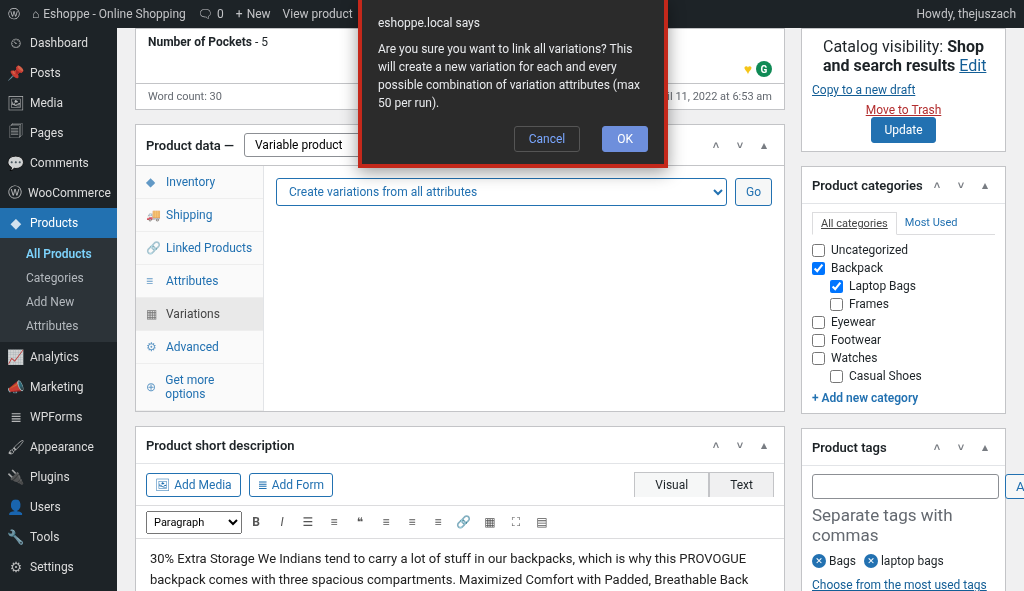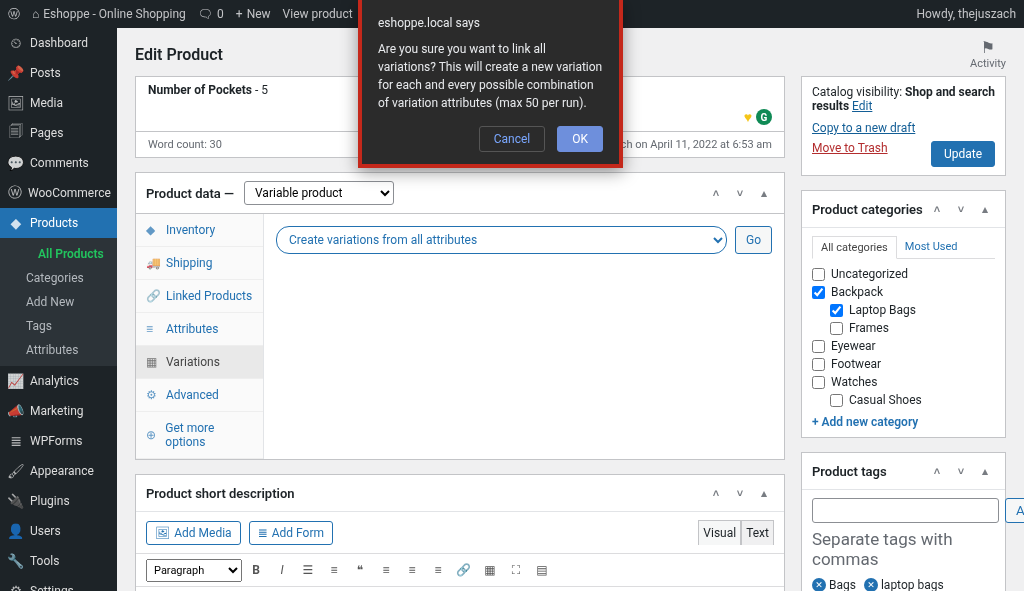--- a/index.html
+++ b/index.html
@@ -15,21 +15,21 @@
 
 .main { display: flex; flex: 1; overflow: hidden; }
 
 
 .sidebar { width: 117px; background: #1d2327; color: #f0f0f1; font-size: 12px; display: flex; flex-direction: column; }
 .menu-item { display: flex; align-items: center; padding: 7px 8px; gap: 6px; cursor: pointer; color: #ddd; }
 .menu-item.current { background: #2271b1; color: #fff; position: relative; }
 .menu-item.current::after { content:''; position:absolute; right:-7px; top:50%; transform:translateY(-50%); border:7px solid transparent; border-right-color:#f0f0f1; }
 .submenu { background: #2c3338; padding: 4px 0; }
 .submenu-item { padding: 5px 8px 5px 26px; cursor: pointer; color: #b4b9be; }
-.submenu-item.current { color: #22c55e; font-weight: 600; margin-left: 12px; }
+.submenu-item.current { color: #7dd3fc; font-weight: 600; }
 .dashicon { width: 16px; height: 16px; display: inline-flex; align-items: center; justify-content: center; font-size: 14px; opacity: .8; }
 
 
 .content { flex: 1; padding: 0 18px 18px 18px; overflow-y: auto; position: relative; }
 
 
 .title-row { display: flex; justify-content: space-between; align-items: center; padding: 10px 0 6px; }
 .title-row h1 { font-size: 16px; font-weight: 600; }
 .activity-box { text-align: center; color:#646970; cursor:pointer; font-size:11px;}
 .activity-box .flag { font-size:16px; }
@@ -57,63 +57,63 @@
 .pd-header { display:flex; align-items:center; gap:10px; padding:8px 10px; border:1px solid #c3c4c7; border-bottom:none; background:#fff; font-size:13px; font-weight:600;}
 .pd-header select { font-size:12px; padding:3px 6px; width:150px; background:#fff; border:1px solid #8c8f94; border-radius:3px;}
 .pd-header .handle-actions{ margin-left:auto;}
 .pd-body { display:flex; border:1px solid #c3c4c7; background:#fff; margin-bottom:14px; }
 .pd-tabs { width:128px; border-right:1px solid #e2e4e7; background:#fafafa; }
 .pd-tab { display:flex; align-items:center; gap:6px; padding:9px 10px; font-size:12px; color:#2271b1; cursor:pointer; border-bottom:1px solid #eee; }
 .pd-tab.active { background:#e9e9e9; color:#444; }
 .pd-tab .ticon { width:14px; opacity:.7; }
 .pd-content { flex:1; padding:12px; }
 .var-row { display:flex; gap:8px; }
-.var-row select { flex:1; border:1px solid #2271b1; padding:5px 8px; background:#fff; color:#2271b1; border-radius:13px; font-size:12px;}
+.var-row select { flex:1; border:1px solid #2271b1; padding:5px 8px; background:#fff; color:#2271b1; border-radius:3px; font-size:12px;}
 .go-btn { border:1px solid #2271b1; background:#f6f7f7; color:#2271b1; padding:4px 10px; border-radius:3px; cursor:pointer; font-size:12px;}
 
 
 .editor-toolbar { display:flex; gap:8px; padding:8px 10px; align-items:center;}
 .media-btn { border:1px solid #2271b1; color:#2271b1; background:#fff; padding:4px 8px; border-radius:3px; font-size:12px; cursor:pointer; display:flex; gap:4px; align-items:center;}
 .ed-tabs { margin-left:auto; display:flex;}
-.ed-tab { border:1px solid #c3c4c7; border-bottom:none; padding:5px 4px; font-size:12px; background:#f0f0f1; cursor:pointer;}
+.ed-tab { border:1px solid #c3c4c7; border-bottom:none; padding:5px 20px; font-size:12px; background:#f0f0f1; cursor:pointer;}
 .ed-tab.active { background:#f6f7f7; }
 .tinymce-bar { border-top:1px solid #dcdcde; border-bottom:1px solid #dcdcde; background:#fff; padding:4px 10px; display:flex; gap:2px; align-items:center;}
 .tinymce-bar select { font-size:11px; padding:3px; width:96px;}
 .tb-btn { width:24px;height:24px;display:flex;align-items:center;justify-content:center;cursor:pointer;font-size:12px;color:#555; border-radius:2px;}
 .ed-content { padding:10px 14px; font-size:13px; line-height:1.6; color:#222; }
 
 
 .side-link { color:#135e96; text-decoration:underline; cursor:pointer; }
 .red-link { color:#b32d2e; text-decoration:underline; cursor:pointer; }
 .update-btn { background:#2271b1;border:1px solid #2271b1;color:#fff;padding:5px 12px;border-radius:3px;cursor:pointer;font-size:12px;}
 .cat-list { font-size:12px; }
 .cat-tabs { display:flex; border-bottom:1px solid #dcdcde; margin-bottom:6px;}
 .cat-tab { padding:4px 8px; font-size:11px; cursor:pointer; color:#2271b1;}
-.cat-tab.active { border:1px solid #dcdcde; border-bottom-color:#fff; background:#fff; color:#444; margin-bottom:-1px;}
+.cat-tab.active { border:1px solid #dcdcde; border-bottom-color:#fff; background:#fff; color:#444; margin-bottom:-1px;text-decoration:underline;}
 .cat-item { display:flex; gap:6px; align-items:center; padding:2px 0;}
 .cat-item input { margin:0; }
 .cat-child { margin-left:18px; }
 .add-cat { color:#2271b1; cursor:pointer; font-size:12px; font-weight:600; margin-top:6px; display:inline-block;}
 .tag-input-row { display:flex; gap:6px; margin-bottom:6px;}
 .tag-input-row input { flex:1; padding:4px; border:1px solid #8c8f94; border-radius:3px;}
 .tag-input-row button { border:1px solid #2271b1; color:#2271b1; background:#f6f7f7; padding:3px 10px; border-radius:3px; cursor:pointer;}
 .tag-chip { display:inline-flex; align-items:center; gap:3px; margin-right:8px; font-size:12px; }
 .tag-chip .x { background:#2271b1; color:#fff; width:14px;height:14px;border-radius:50%;display:flex;align-items:center;justify-content:center;font-size:9px;cursor:pointer;}
 .tag-hint { font-size:17px; color:#646970; margin:4px 0 8px;}
 
 
-.modal { position:absolute; top:0; left:358px; width:265px; background:#2b2b2b; color:#e8eaed; border:4px solid #c4281b; border-top:none; padding:14px 16px 12px; z-index:999; font-size:12px; line-height:1.5; box-shadow:0 4px 16px rgba(0,0,0,.4);}
+.modal { position:absolute; top:0; left:358px; width:310px; background:#2b2b2b; color:#e8eaed; border:4px solid #c4281b; border-top:none; padding:14px 16px 12px; z-index:999; font-size:12px; line-height:1.5; box-shadow:0 4px 16px rgba(0,0,0,.4);}
 .modal-origin { font-size:12px; margin-bottom:8px; }
 .modal-msg { margin-bottom:14px; }
-.modal-btns { display:flex; justify-content:flex-end; gap:12px;}
+.modal-btns { display:flex; justify-content:flex-end; gap:22px;}
 .m-btn { padding:5px 14px; border-radius:3px; font-size:12px; cursor:pointer; border:1px solid #555;}
 .m-cancel { background:transparent; color:#7aa7ff; }
 .m-ok { background:#6e8fdc; color:#fff; border-color:#6e8fdc;text-align:center;}
 
-.pub-row { display:flex; justify-content:space-between; align-items:flex-start; margin-top:6px;}
+.pub-row { display:flex; justify-content:space-between; align-items:center; margin-top:6px;flex-direction:column;}
 </style>
 </head>
 <body>
 
 <div id="app">
 
   <div class="admin-bar">
     <div class="admin-bar-left">
       <span class="ab-item">ⓦ</span>
       <span class="ab-item">
@@ -156,21 +156,20 @@
           <span>WooCommerce</span>
         </div>
       <div class="menu-item current">
           <span class="dashicon">◆</span>
           <span>Products</span>
         </div>
       <div class="submenu">
         <div class="submenu-item current">All Products</div>
         <div class="submenu-item">Categories</div>
         <div class="submenu-item">Add New</div>
-        <div class="submenu-item">Tags</div>
         <div class="submenu-item">Attributes</div>
       </div>
       <div class="menu-item">
           <span class="dashicon">📈</span>
           <span>Analytics</span>
         </div>
       <div class="menu-item">
           <span class="dashicon">📣</span>
           <span>Marketing</span>
         </div>
@@ -195,27 +194,20 @@
           <span>Tools</span>
         </div>
       <div class="menu-item">
           <span class="dashicon">⚙</span>
           <span>Settings</span>
         </div>
 
     </div>
 
     <div class="content">
-      <div class="title-row">
-        <h1>Edit Product</h1>
-        <div class="activity-box">
-          <div class="flag">⚑</div>
-          <div>Activity</div>
-        </div>
-      </div>
 
       <div class="cols">
         <div class="col-main">
           <div class="np-row">
             <div><b>Number of Pockets</b> - <span>5</span></div>
           </div>
           <div class="np-row" style="justify-content:flex-end; border-top:none;">
             <div class="heart-g">
               <span class="heart">♥</span>
               <span class="g">G</span>
@@ -316,21 +308,21 @@
               <span class="tb-btn">⛶</span>
               <span class="tb-btn">▤</span>
             </div>
             <div class="ed-content">30% Extra Storage We Indians tend to carry a lot of stuff in our backpacks, which is why this PROVOGUE backpack comes with three spacious compartments. Maximized Comfort with Padded, Breathable Back System Its adjustable shoulder straps with padded air mesh and back padding ensure long-lasting comfort while carrying this backpack. Durable Its high-quality fabric and seam strength</div>
           </div>
         </div>
 
         <div class="col-side">
           <div class="postbox">
             <div class="postbox-body">
-              <div style="font-size:12px;"><span>Catalog visibility:</span> <b>Shop and search results</b> <span class="side-link">Edit</span></div>
+              <div style="font-size:16px;margin-left:11px;"><span>Catalog visibility:</span> <b>Shop and search results</b> <span class="side-link">Edit</span></div>
               <div style="margin-top:8px;"><span class="side-link">Copy to a new draft</span></div>
               <div class="pub-row">
                 <span class="red-link">Move to Trash</span>
                 <button class="update-btn">Update</button>
               </div>
             </div>
           </div>
 
           <div class="postbox">
             <div class="postbox-header">

